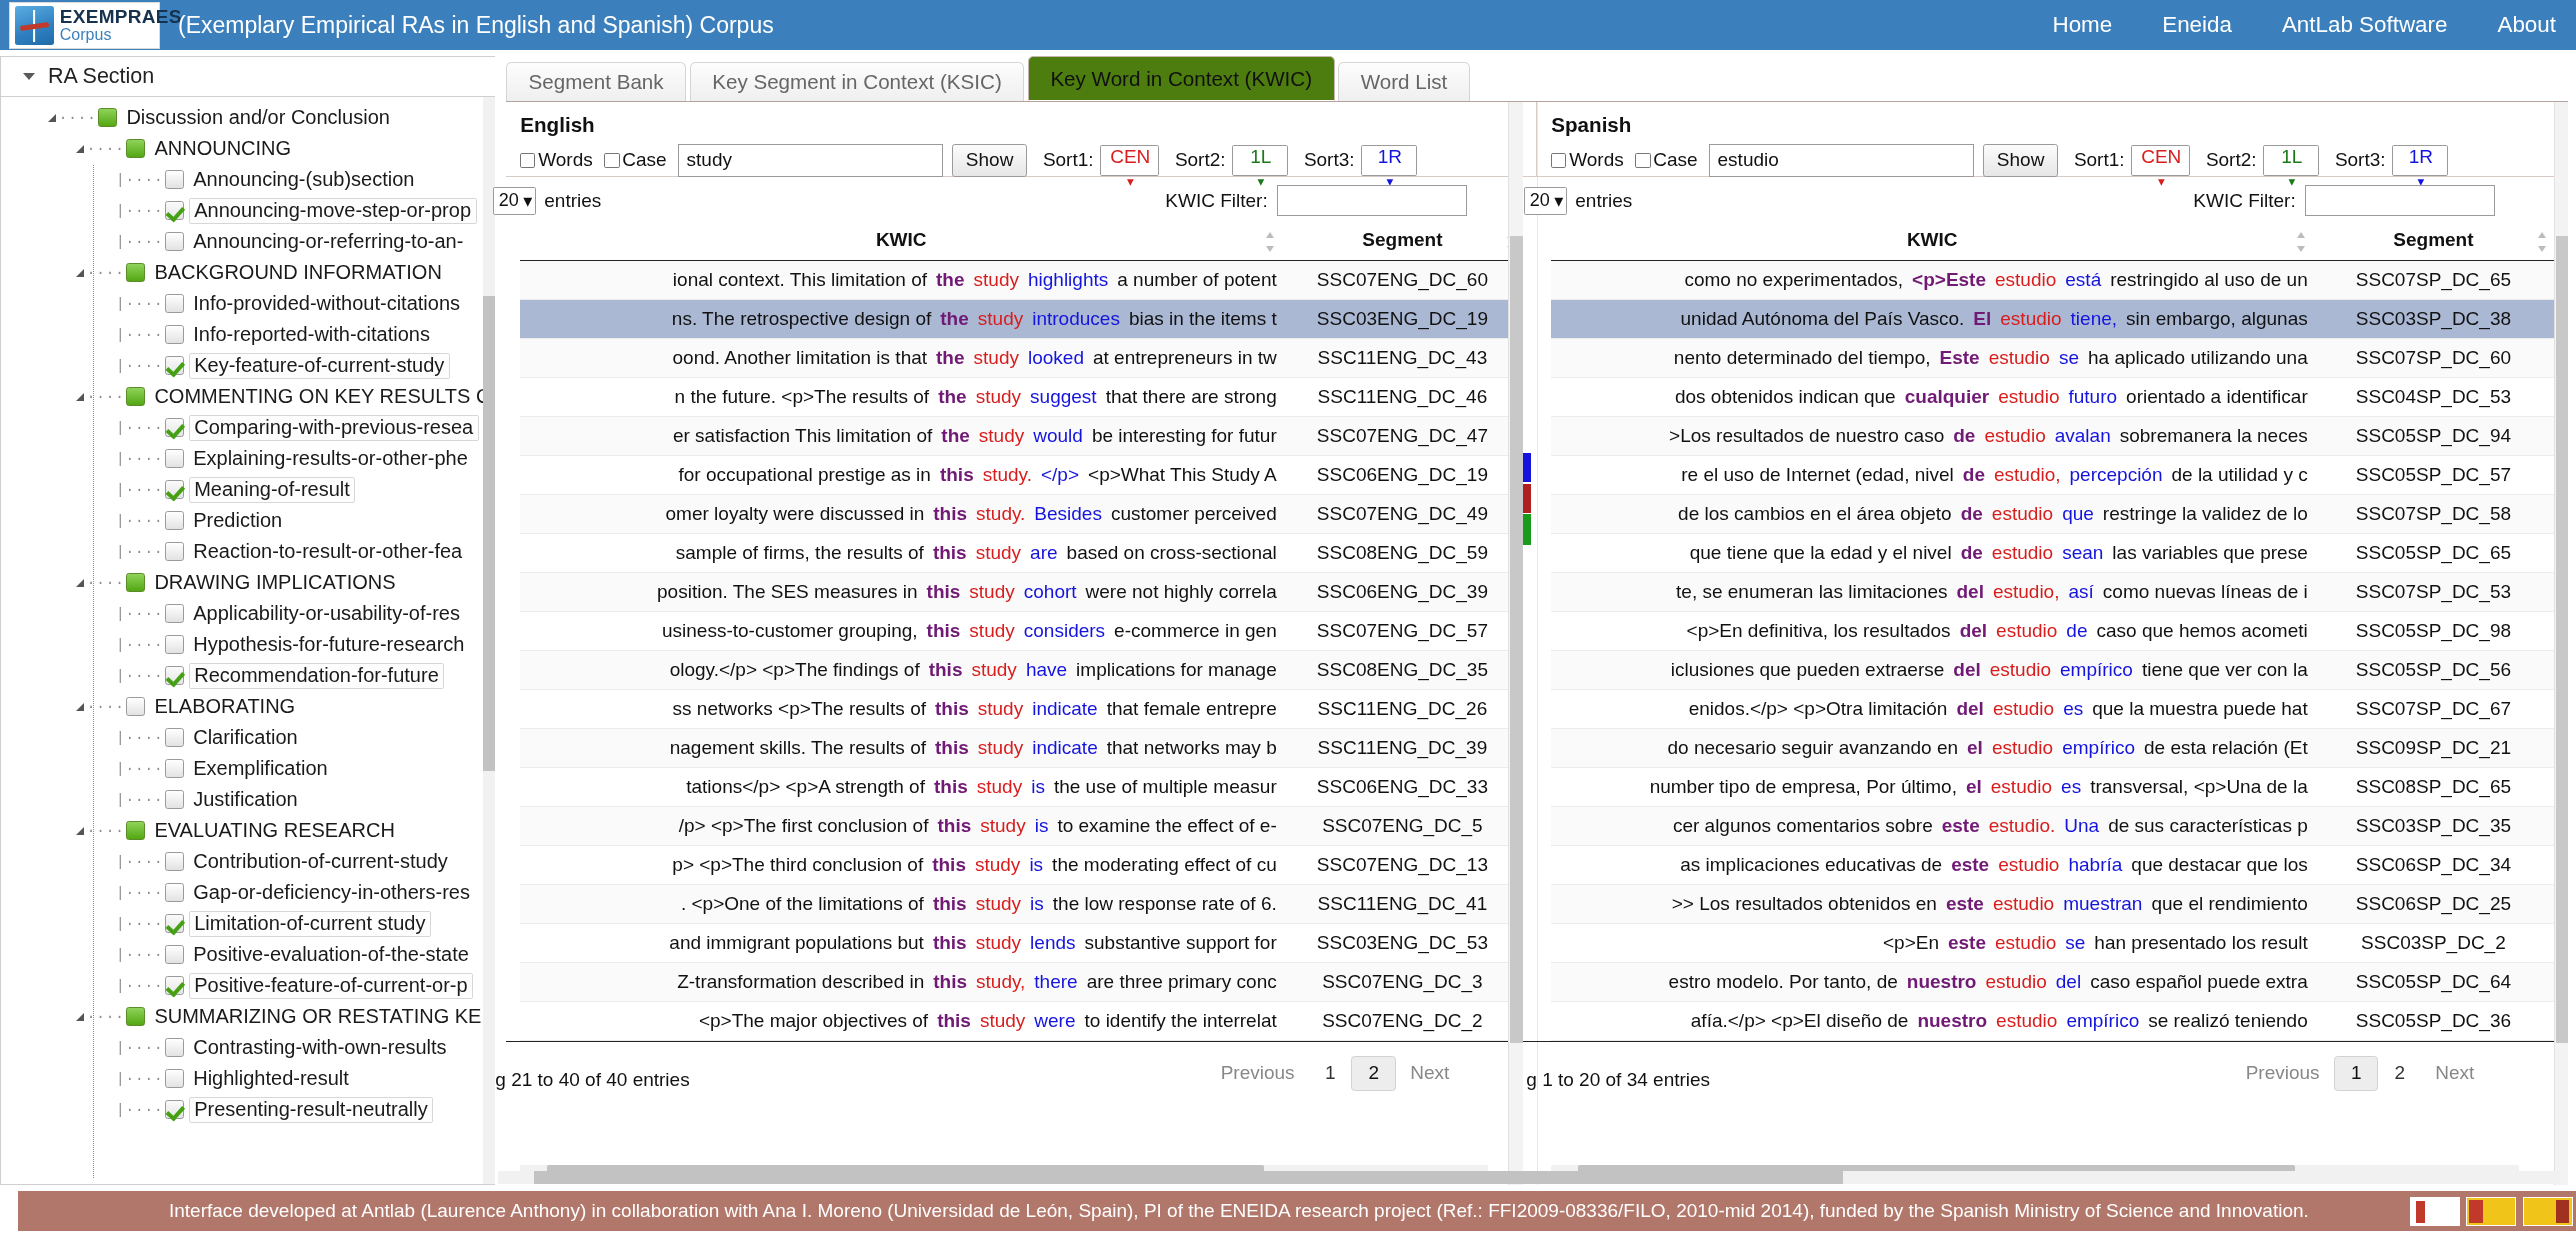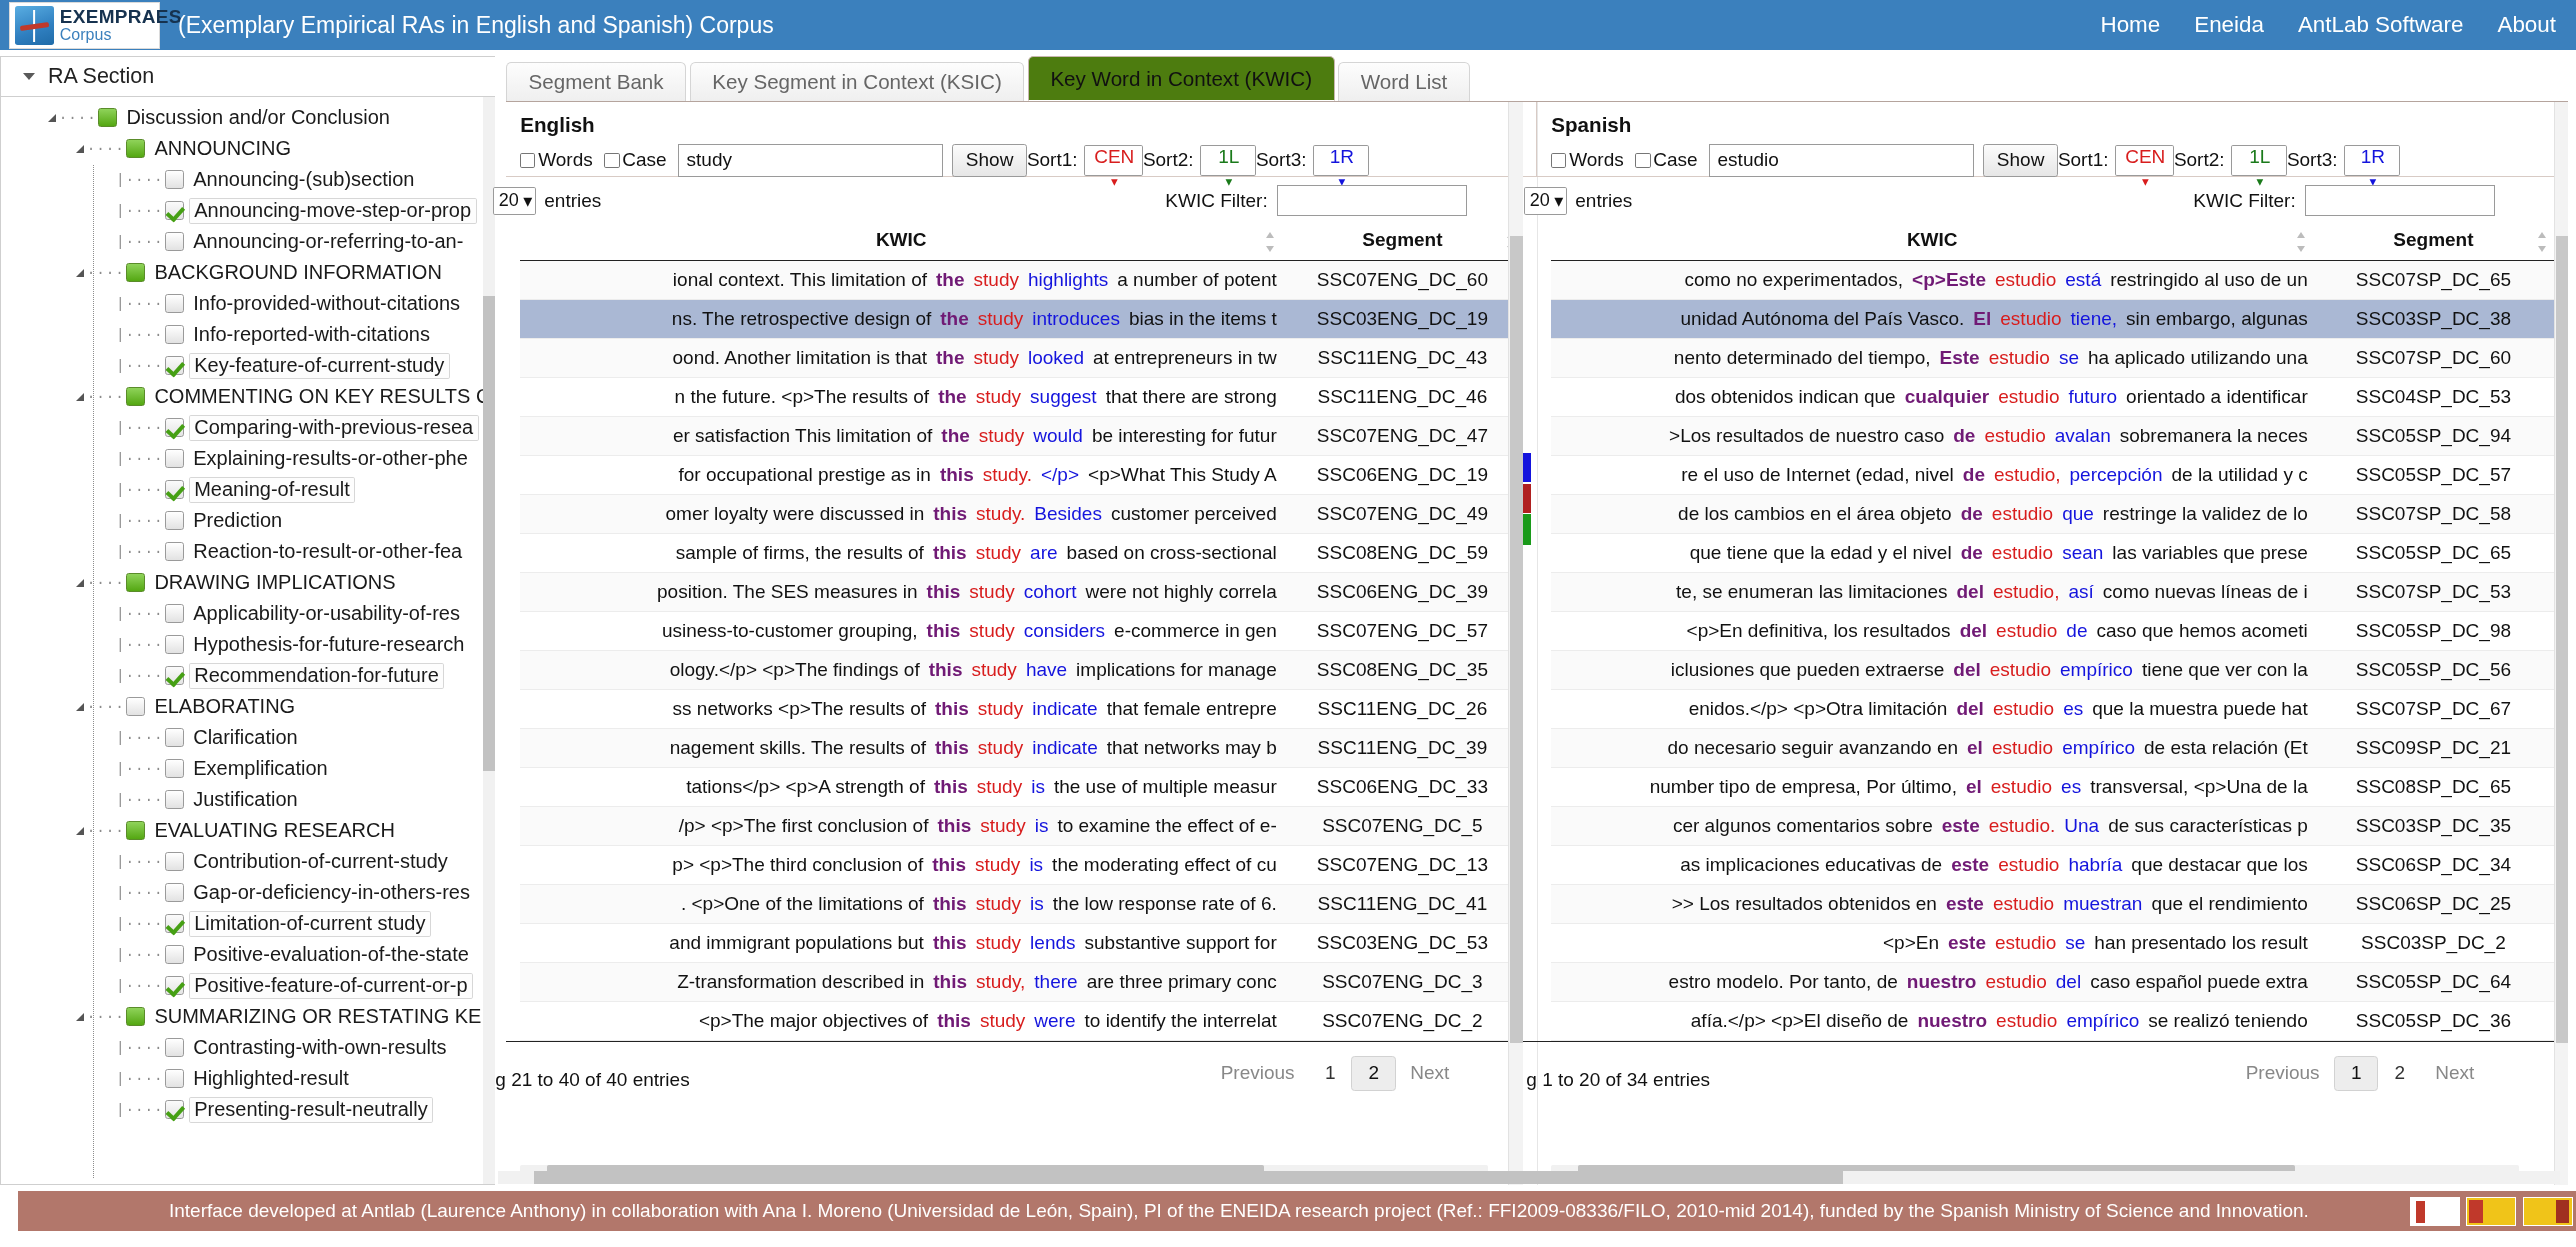--- a/index.html
+++ b/index.html
@@ -36,21 +36,21 @@
     content:""; position:absolute; left:5.4px; top:18px; width:29px; height:4.5px;
     background:#c0392b; border-radius:1.8px; transform:rotate(-8deg);
   }
   .logo-text{ margin-left:6.3px; line-height:1.05; }
   .logo-title{ font-size:19px; font-weight:bold; color:#16324f; letter-spacing:0.3px; }
   .logo-sub{ font-size:16px; color:#3b80bd; }
   .header-title{
     color:#ffffff; font-size:23px; margin-left:18px; white-space:nowrap;
   }
   .nav{
-    margin-left:auto; margin-right:20px; display:flex; align-items:center; gap:34px;
+    margin-left:auto; margin-right:20px; display:flex; align-items:center; gap:50px;
   }
   .nav a{
     color:#ffffff; font-size:22.4px; text-decoration:none; white-space:nowrap;
   }
 
   
   .sidebar{
     position:absolute; left:0; top:56px; width:495px; height:1129px;
     background:#ffffff;
   }
@@ -164,21 +164,21 @@
     border:0.9px solid #9a9a9a; background:#fff; color:#111;
     font-family:"Liberation Sans", sans-serif;
   }
   .show-btn{
     height:33px; padding:0 12.5px; margin-left:9px;
     font-size:19px; color:#111;
     background:linear-gradient(#fcfcfc,#e6e6e6);
     border:0.9px solid #9a9a9a; border-radius:2.7px; cursor:pointer;
     font-family:"Liberation Sans", sans-serif;
   }
-  .sortlab{ font-size:19px; color:#111; margin-right:6.3px; }
+  .sortlab{ font-size:19px; color:#111; margin-left:16px; margin-right:6.3px; }
   .selbox{
     height:30.5px; display:inline-flex; align-items:center; gap:5.4px;
     padding:0 5.4px 0 7.2px; border:0.9px solid #9a9a9a; background:#fff;
     font-size:19px; border-radius:1.8px;flex-direction:column;
   }
   .selbox .chev{ font-size:13.4px; }
   .sel-cen{ color:#d81d1d; min-width:59px; }
   .sel-1l{ color:#1a7a1a; min-width:56px; justify-content:space-between; }
   .sel-1r{ color:#1414dd; min-width:56px; justify-content:space-between; }
 

